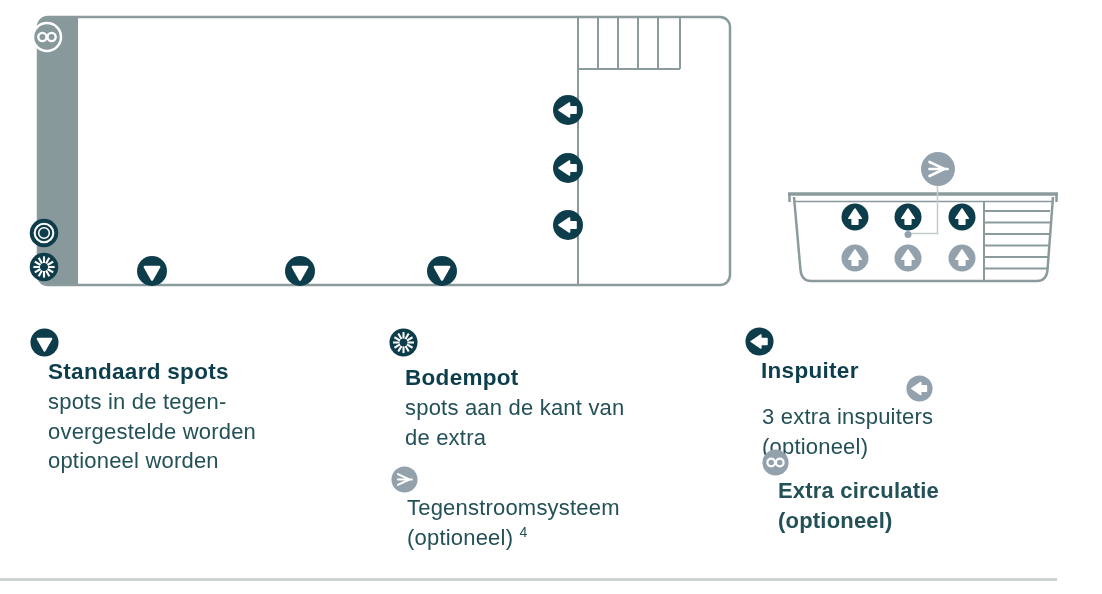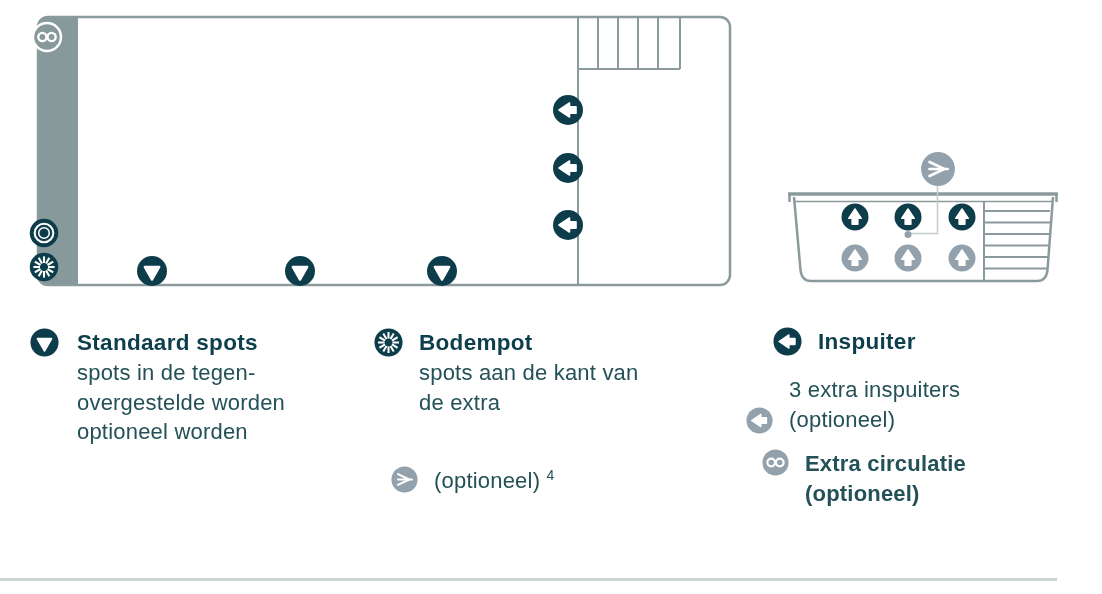--- a/index.html
+++ b/index.html
@@ -1,21 +1,21 @@
 <!DOCTYPE html>
 <html><head>
 <meta charset="utf-8">
 <style>
   html,body{margin:0;padding:0;background:#fff;}
   .canvas{
     position:relative;width:1102px;height:594px;background:#ffffff;
     font-family:"Liberation Sans", sans-serif;overflow:hidden;
   }
   .diagram-svg{position:absolute;left:0;top:0;}
-  .legend-item{position:absolute;display:flex;align-items:flex-start;}
+  .legend-item{position:absolute;display:flex;align-items:flex-start;flex-direction:column;}
   .legend-icon{flex:0 0 auto;display:block;}
   .legend-text{color:#235157;font-size:22px;line-height:29.5px;letter-spacing:0.2px;}
   .legend-title{display:block;font-weight:bold;color:#0d3e4c;font-size:22.5px;line-height:30px;letter-spacing:0.3px;}
   .legend-line{display:block;}
   .gap16{margin-left:16px;}
   .gap18{margin-left:18px;}
   sup.fnote{font-size:14px;line-height:0;}
   .bottom-divider{position:absolute;left:0;top:578px;width:1057px;height:3px;background:#ccd5d3;}
 </style>
 </head>
@@ -140,42 +140,43 @@
         <use href="#icon-spot-down"></use>
       </svg>
     <div class="legend-text gap18">
       <span class="legend-title">Standaard spots</span>
       <span class="legend-line">spots in de tegen-</span>
       <span class="legend-line">overgestelde worden</span>
       <span class="legend-line">optioneel worden</span>
     </div>
   </div>
 
-  <div class="legend-item" style="left:374px;top:328px;">
+  <div class="legend-item" style="left:389px;top:328px;gap:6px;">
     <svg class="legend-icon" width="29" height="29" viewBox="-15.5 -15.5 31 31" style="color:#0d3d4b">
         <use href="#icon-sunburst"></use>
       </svg>
     <div class="legend-text gap16">
       <span class="legend-title">Bodempot</span>
       <span class="legend-line">spots aan de kant van</span>
       <span class="legend-line">de extra</span>
     </div>
   </div>
 
 
   <div class="legend-item" style="left:391px;top:466px;">
     <svg class="legend-icon" width="27" height="27" viewBox="-15.5 -15.5 31 31" style="color:#92a1ab">
         <use href="#icon-jet"></use>
       </svg>
     <div class="legend-text gap16">
+      <span class="legend-line">Tegenstroomsysteem</span>
       <span class="legend-line"><span>(optioneel)</span>&nbsp;<sup class="fnote">4</sup></span>
     </div>
   </div>
 
-  <div class="legend-item" style="left:773px;top:327px;">
+  <div class="legend-item" style="left:745px;top:327px;">
     <svg class="legend-icon" width="29" height="29" viewBox="-15.5 -15.5 31 31" style="color:#0d3d4b">
         <use href="#icon-arrow-left"></use>
       </svg>
     <div class="legend-text gap16">
       <span class="legend-title">Inspuiter</span>
     </div>
   </div>
 
   <div class="legend-item" style="left:746px;top:375px;align-items:flex-end;">
     <svg class="legend-icon" width="27" height="27" viewBox="-15.5 -15.5 31 31" style="color:#92a1ab">

